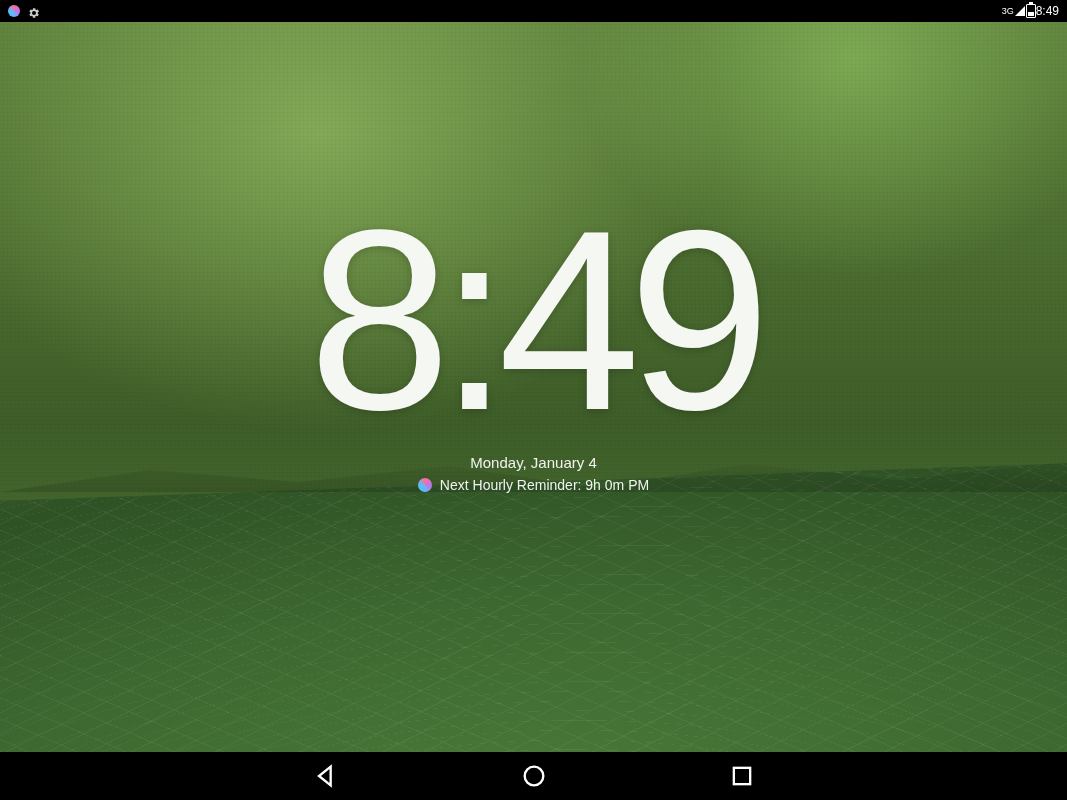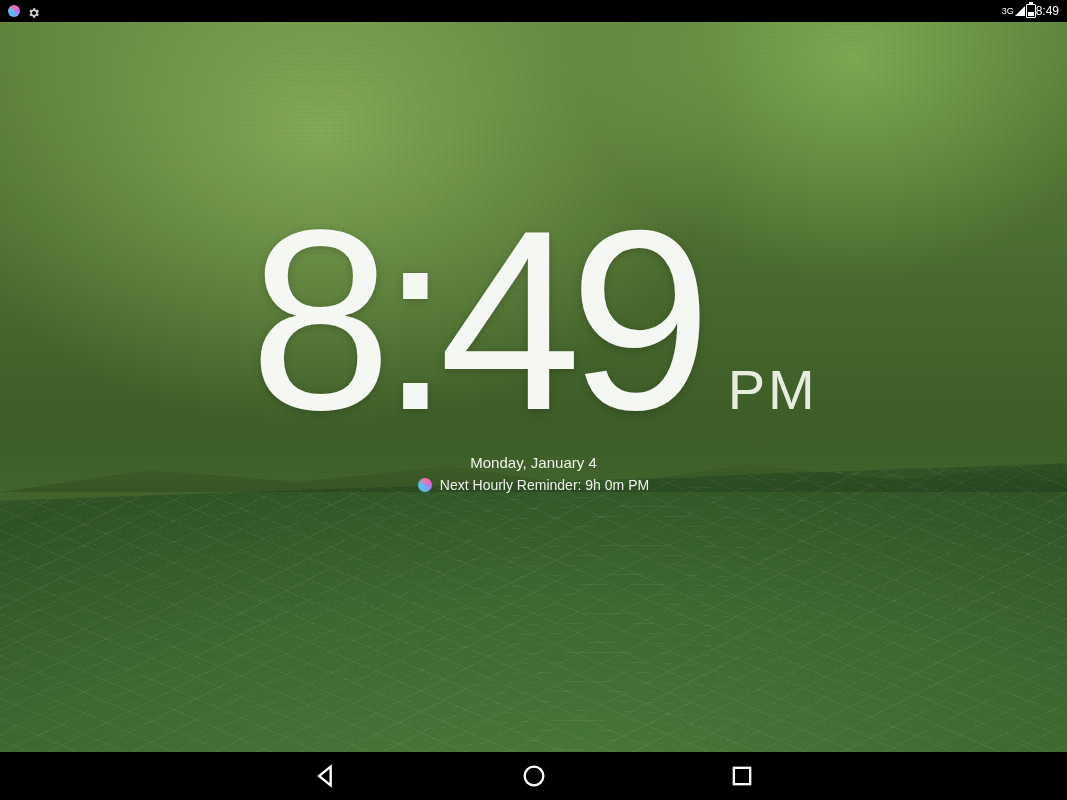--- a/index.html
+++ b/index.html
@@ -268,21 +268,20 @@
   </div>
 </div>
 
 <div class="wallpaper">
   <div class="leaf"></div>
   <div class="leaf-edge"></div>
 
   <div class="clock-container">
     <div class="clock-main">
       <span class="clock-time">8:49</span>
-      <span class="clock-ampm">PM</span>
     </div>
     <div class="clock-date">Monday, January 4</div>
     <div class="reminder">
       <div class="reminder-icon"></div>
       <span class="reminder-text">Next Hourly Reminder: 9h 0m PM</span>
     </div>
   </div>
 </div>
 
 <div class="nav-bar">

